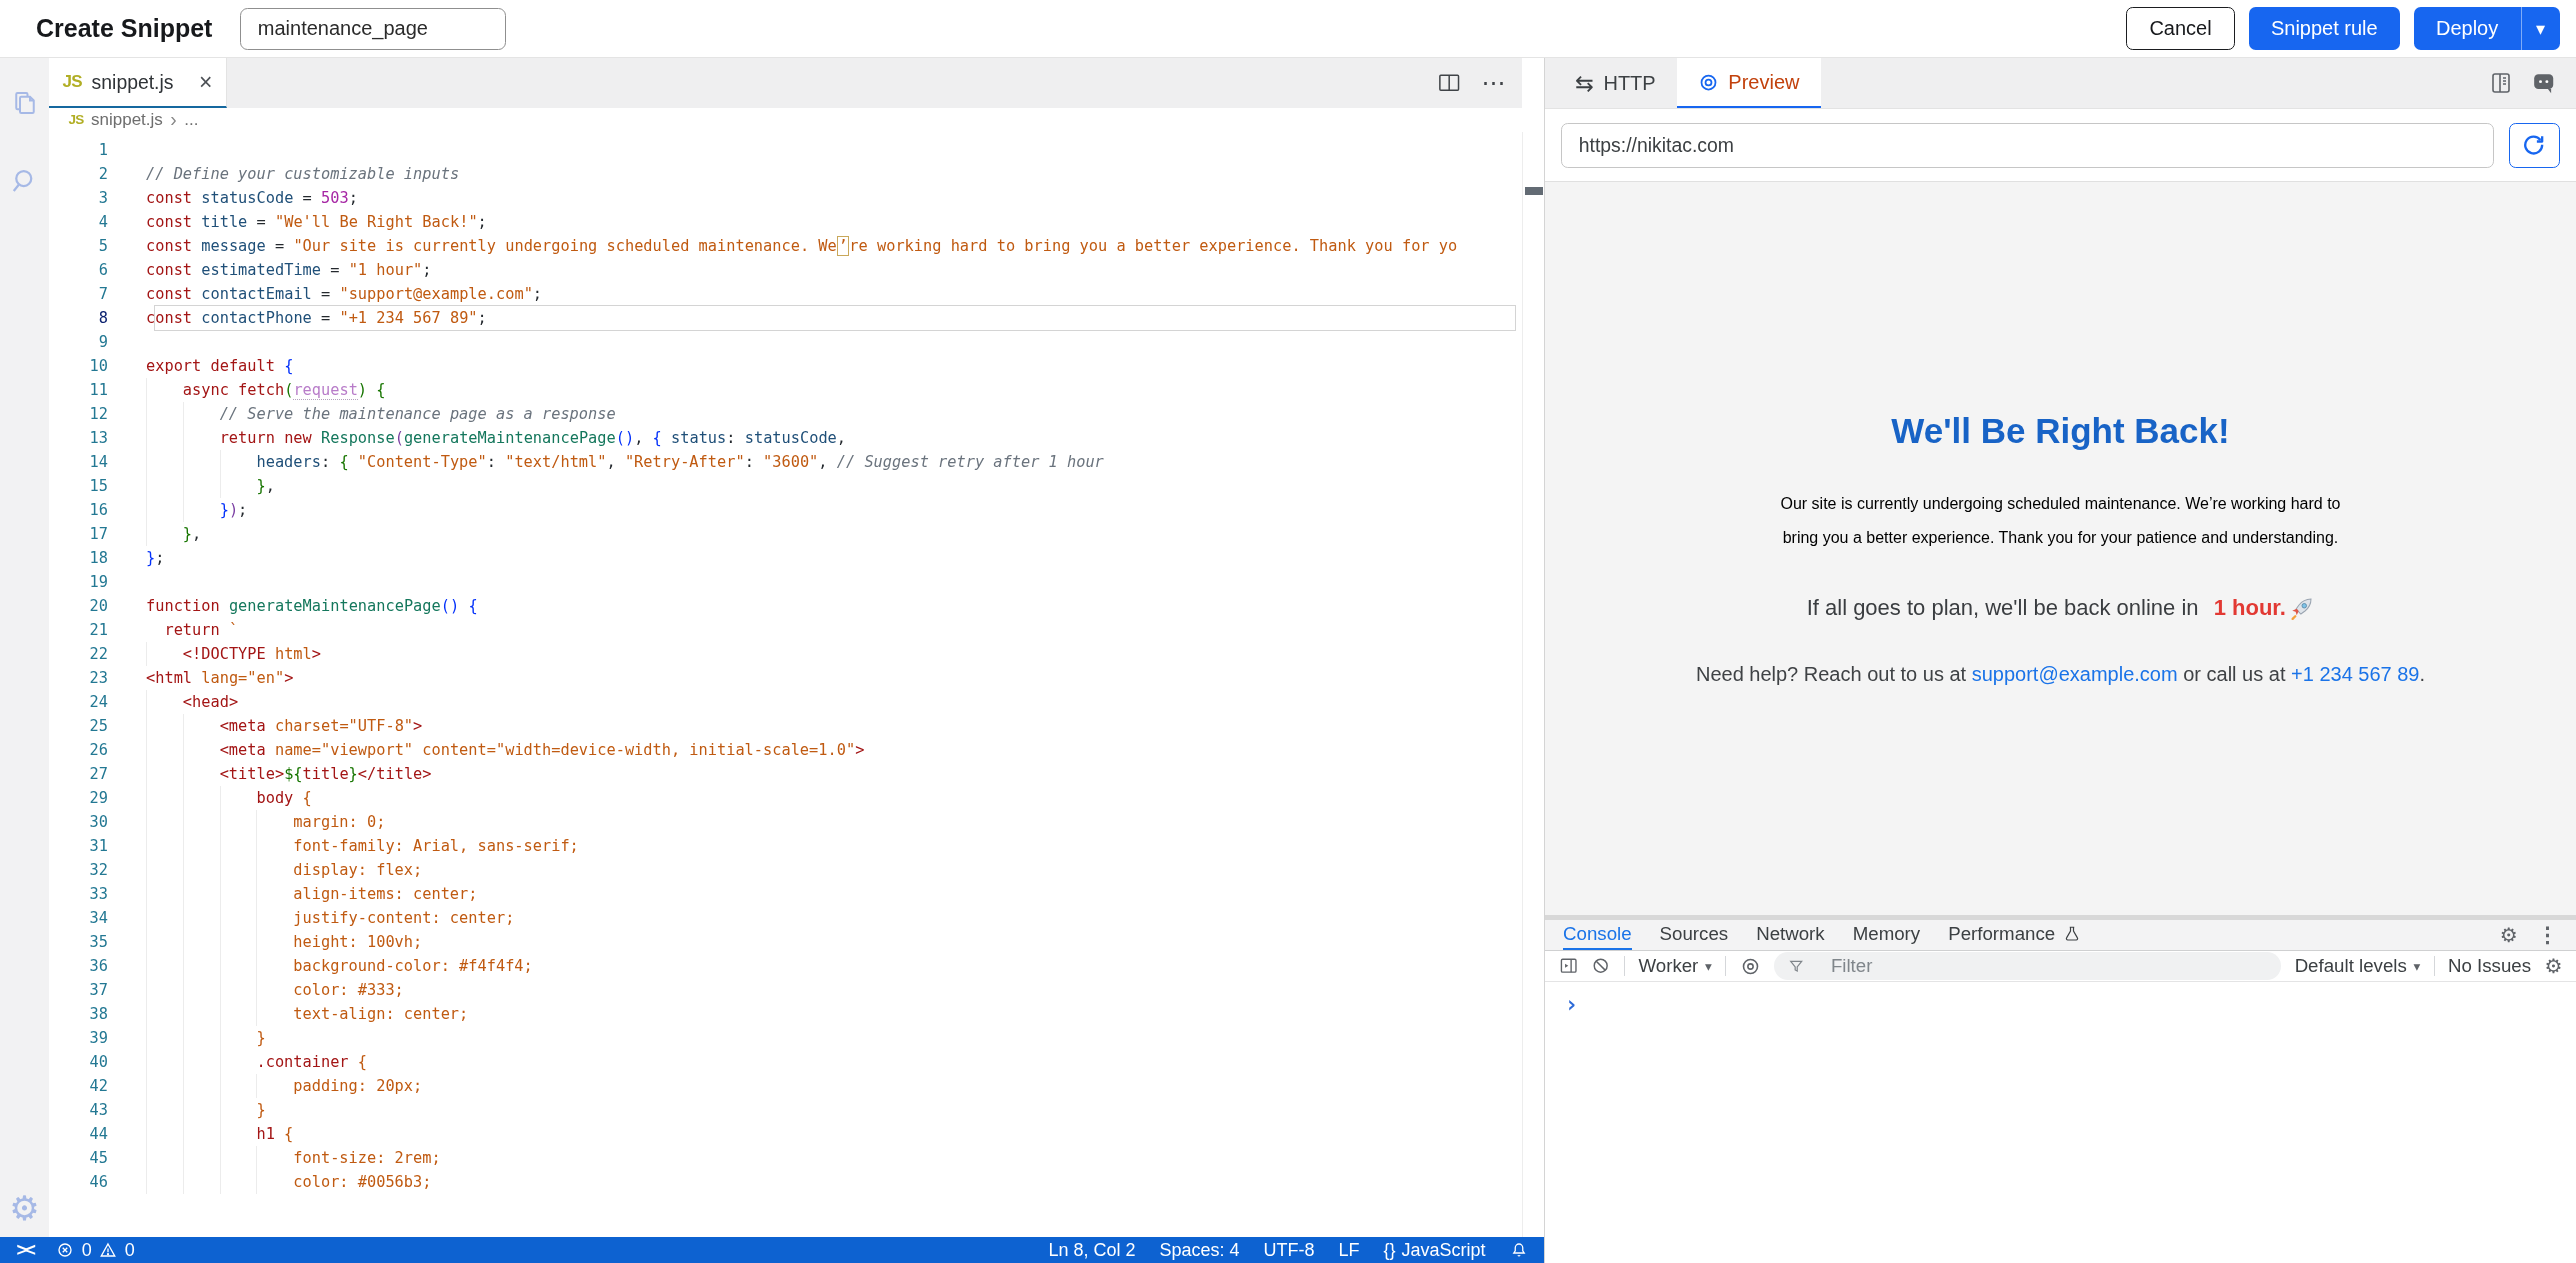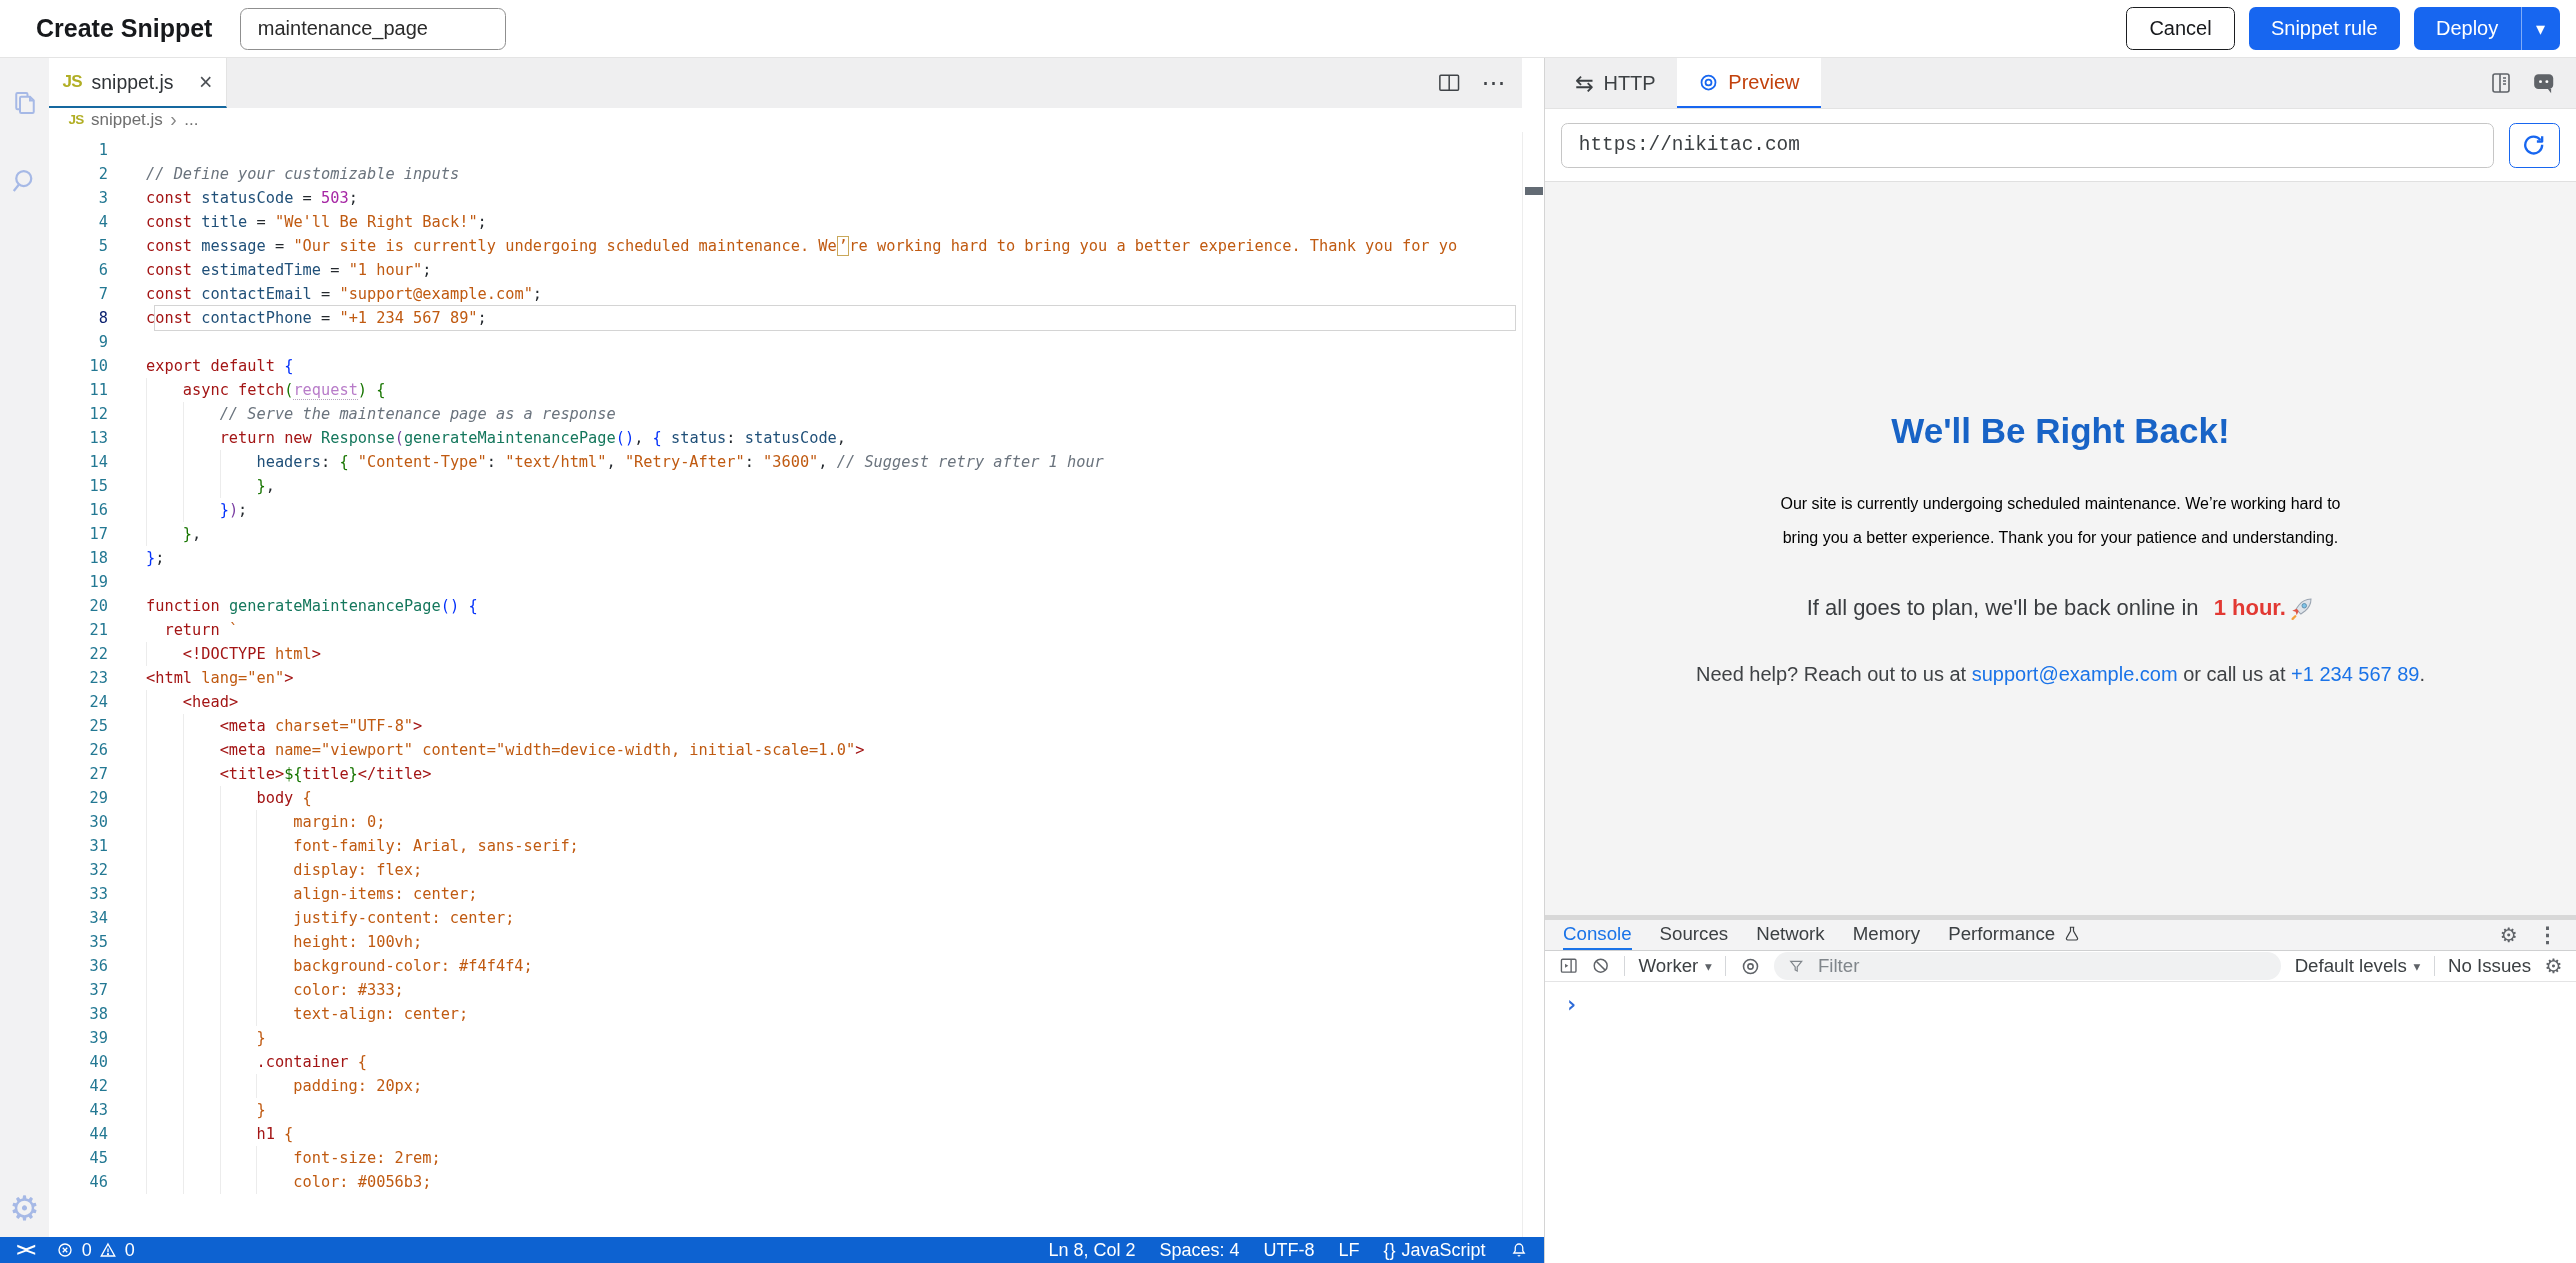--- a/index.html
+++ b/index.html
@@ -83,21 +83,21 @@
   
   .rightpanel{position:absolute;left:1544px;top:58px;width:1032px;height:1206px;border-left:0.7px solid #d4d4d4;background:#fff;z-index:4}
   .ptabs{height:51px;background:#efeff0;border-bottom:0.7px solid #e3e3e3;display:flex;align-items:stretch;padding-left:9px}
   .ptab{display:flex;align-items:center;gap:9.7px;padding:0 21px;font-size:20px;color:#3c4043;cursor:pointer}
   .ptab.active{background:#fff;border-bottom:2.2px solid var(--blue);color:#c2410c}
   .ptab-http-icon{font-size:22.4px;color:#3c4043}
   .ptab-icons{margin-left:auto;display:flex;gap:18px;align-items:center;padding-right:19.4px}
 
   .urlrow{height:73px;background:#fff;border-bottom:0.7px solid #e0e0e0;display:flex;align-items:center;padding:0 16.4px;gap:15px}
   .urlinput{flex:1;height:45px;border:1.1px solid #c6c6c6;border-radius:6.7px;font-size:19.4px;padding:0 16.4px;color:#3c4043;
-    font-family:Liberation Mono, monospace;outline:none}
+    font-family:Liberation Sans, sans-serif;outline:none}
   .refreshbtn{width:51px;height:45px;border:1.9px solid var(--blue);border-radius:6.7px;background:#fff;display:flex;
     align-items:center;justify-content:center;cursor:pointer}
 
   .pbody{height:733px;background:#f4f4f4;display:flex;align-items:center;justify-content:center}
   .mpage{text-align:center;max-width:860px;color:#3a3d40}
   .mpage h2{font-size:35px;color:var(--heading);margin-bottom:36px;font-weight:700}
   .msg{font-size:16px;line-height:34px;color:#000000}
   .eta{font-size:22px;margin-top:40px;display:flex;align-items:center;justify-content:center;gap:4.5px}
   .eta b{color:var(--red)}
   .contact{font-size:20px;margin-top:42px;color:#3f4245}
@@ -108,21 +108,21 @@
   .dtab{display:flex;align-items:center;gap:7.5px;border-bottom:2.2px solid transparent;cursor:pointer}
   .dtab.active{color:var(--consoleblue);border-bottom-color:var(--consoleblue)}
   .dtabs-right{margin-left:auto;display:flex;gap:19.4px;align-items:center;color:#5f6368}
   .dt-gear{font-size:20px;line-height:1}
   .kebab{font-size:21px;font-weight:700}
 
   .dtoolbar{height:31px;background:#fff;border-bottom:0.7px solid #e4e4e5;display:flex;align-items:center;gap:13.5px;padding:0 13.5px;font-size:18.7px;color:#3c4043}
   .tdiv{width:0.7px;height:19.4px;background:#d5d7da}
   .seltext{display:flex;align-items:center;gap:6.7px;cursor:pointer}
   .caret{font-size:13.5px;color:#5f6368}
-  .filterpill{flex:1;height:28px;border-radius:14px;background:#f0f1f2;display:flex;align-items:center;gap:12px;padding:0 13.5px;color:#80868b}
+  .filterpill{flex:1;height:28px;border-radius:14px;background:#f0f1f2;display:flex;align-items:center;gap:25px;padding:0 13.5px;color:#80868b}
   .filterpill input{border:none;background:transparent;outline:none;font-size:18.7px;color:#3c4043;width:100%;font-family:"Liberation Sans",sans-serif}
   .filterpill input::placeholder{color:#80868b}
   .dbody{height:282px;background:#fff;padding:9px 0 0 19.4px}
   .prompt{color:#2e6bd8;font-size:23px;font-weight:600;font-family:"DejaVu Sans Mono",monospace}
 
   .ico{display:inline-flex;align-items:center;justify-content:center}
 </style>
 </head>
 <body>
 

